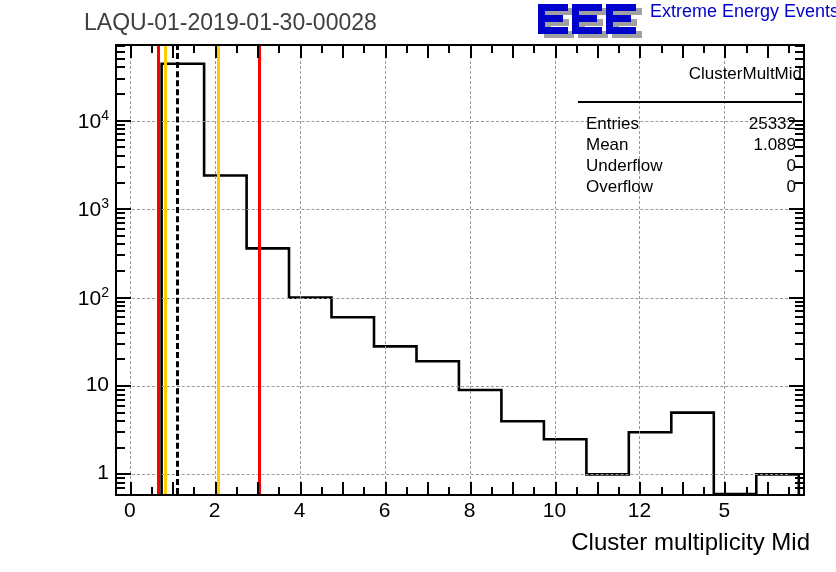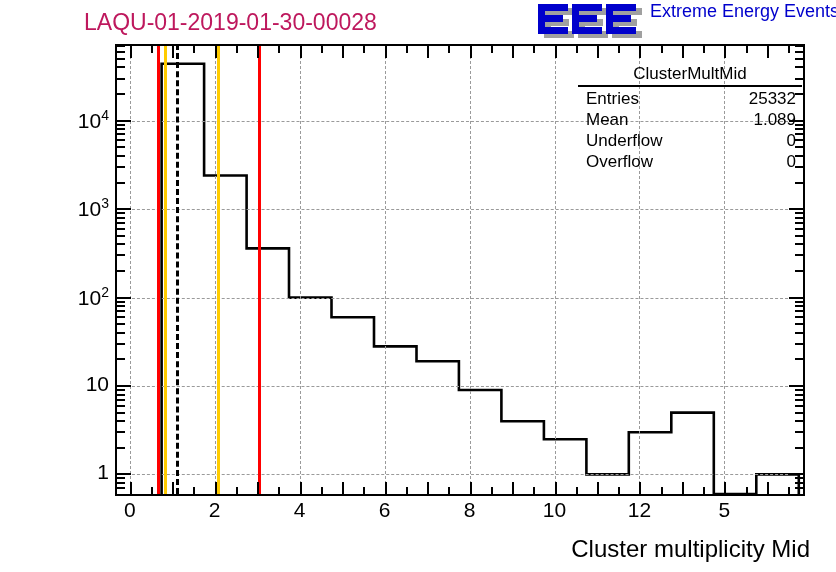--- a/index.html
+++ b/index.html
@@ -4,21 +4,21 @@
 <style>
   html,body{margin:0;padding:0;background:#ffffff;}
   body{width:836px;height:572px;position:relative;overflow:hidden;
        font-family:"Liberation Sans","DejaVu Sans",sans-serif;color:#000;}
 
   #canvas{position:absolute;left:0;top:0;width:836px;height:572px;}
 
   
   #plot-title{
     position:absolute; left:84px; top:9px;
-    font-size:23px; letter-spacing:0px; color:#be185d; white-space:nowrap;
+    font-size:23px; letter-spacing:0px; color:#404040; white-space:nowrap;
   }
 
   
   #eee-logo{position:absolute; left:538px; top:2px; width:296px; height:38px;}
   #eee-mark{position:absolute; left:0px; top:1px; width:106px; height:34px;}
   .eee-letter{position:absolute;top:0;width:30px;height:32px;}
   .eee-letter .bar{position:absolute;left:0;width:30px;height:7px;background:#0000cc;}
   .eee-letter .bar.b1{top:1px;}
   .eee-letter .bar.b2{top:12px;width:25px;}
   .eee-letter .bar.b3{top:24px;}
@@ -45,28 +45,28 @@
   .marker.dashed{border-left:3px dashed #000000;}
 
   
   .tick{position:absolute;background:#000;}
 
   
   .xlab{position:absolute;font-size:21px;color:#000;text-align:center;}
   .ylab{position:absolute;font-size:21px;color:#000;text-align:right;white-space:nowrap;}
   .ylab sup{font-size:14px;vertical-align:super;}
 
-  #xaxis-title{position:absolute;right:26px;top:528px;font-size:24px;color:#000;white-space:nowrap;margin-top:7px;}
+  #xaxis-title{position:absolute;right:26px;top:528px;font-size:24px;color:#000;white-space:nowrap;}
 
   
   #stats-box{
     position:absolute;left:578px;top:64px;width:224px;
     font-size:17px;color:#000;background:transparent;
   }
-  #stats-title{text-align:center;border-bottom:2px solid #000;padding-bottom:1px;margin-bottom:1px;}
+  #stats-title{text-align:right;border-bottom:2px solid #000;padding-bottom:17px;margin-bottom:10px;}
   .stats-row{display:flex;justify-content:space-between;line-height:21px;padding:0 6px 0 8px;}
   .stats-key{text-align:left;}
   .stats-val{text-align:right;}
 
   
   #hist-svg{position:absolute;left:0;top:0;}
 </style>
 </head>
 <body>
 

